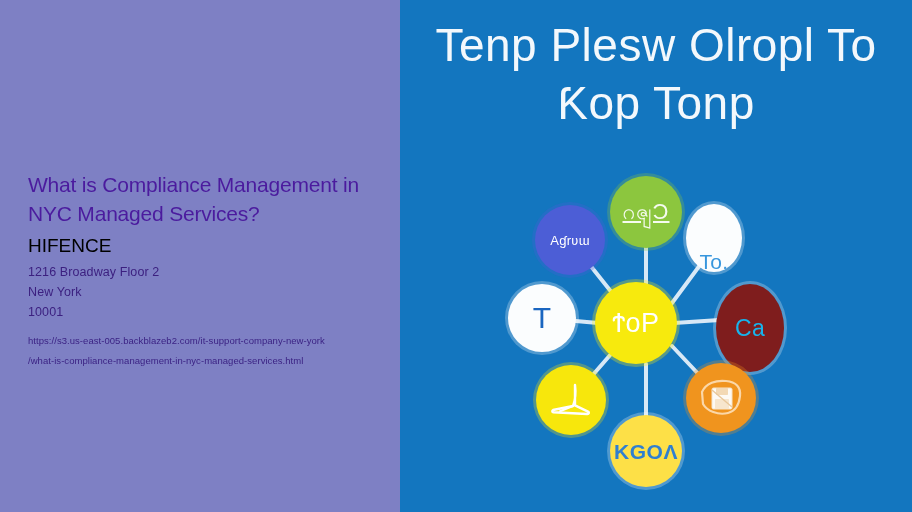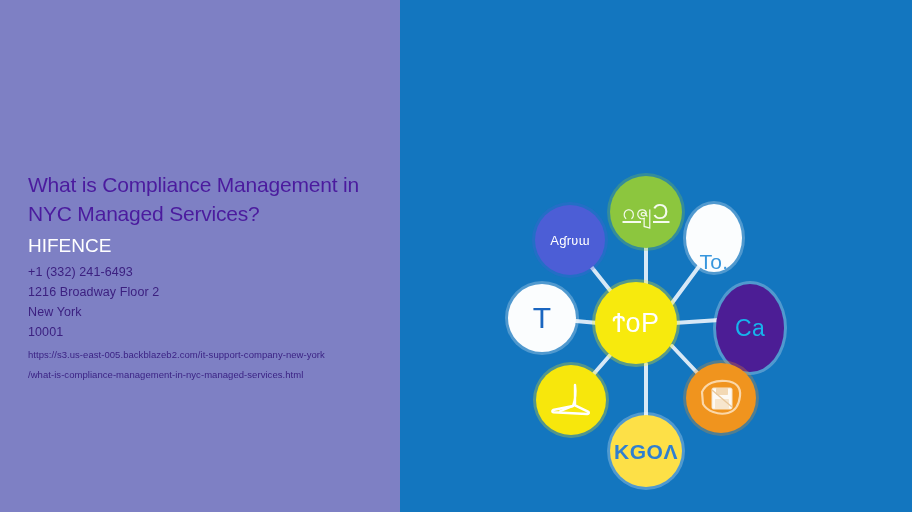--- a/index.html
+++ b/index.html
@@ -43,36 +43,36 @@
     color: #4b1b9e;
     letter-spacing: -0.2px;
     margin-bottom: 6px;
   }
 
   #brand-name {
     font-family: "Liberation Sans", sans-serif;
     font-size: 19px;
     line-height: 24px;
     font-weight: 400;
-    color: #ffffff;
+    color: #000000;
     margin-top: 2px;
     margin-bottom: 4px;
   }
 
   .contact-line {
     font-family: "Liberation Sans", sans-serif;
     font-size: 12.5px;
     line-height: 20px;
     font-weight: 400;
     color: #3c2080;
     letter-spacing: 0.1px;
   }
 
   #url-block {
-    margin-top: 3px;
+    margin-top: 9px;
   }
 
   .url-line {
     font-family: "Liberation Sans", sans-serif;
     font-size: 9.5px;
     line-height: 20px;
     font-weight: 400;
     color: #3b2284;
     letter-spacing: 0.05px;
     white-space: nowrap;
@@ -175,21 +175,21 @@
     background: #fbfdfe;
     box-shadow: 0 0 0 3px rgba(255,255,255,0.26);
     align-items: flex-end;
   }
   #node-to .node-label { color: #3796dd; font-size: 21px; letter-spacing: 0.3px; }
 
   
   #node-ca {
     left: 316px; top: 124px;
     width: 68px; height: 88px;
-    background: #4c1d95;
+    background: #7f1d1d;
     box-shadow: 0 0 0 3px rgba(255,255,255,0.26);
     text-align: center;
   }
   #node-ca .node-label { color: #17b4ec; font-size: 23px; letter-spacing: 0.3px; }
 
   
   #node-t {
     left: 108px; top: 124px;
     width: 68px; height: 68px;
     background: #fbfdfe;
@@ -229,38 +229,41 @@
 
 <div id="page">
 
   <div id="left-panel">
     <div id="left-content">
 
       <div id="article-title">What is Compliance Management in NYC Managed Services?</div>
 
       <div id="brand-name">HIFENCE</div>
 
-      <div class="contact-line">+1 (332) 241-6493</div>
 
       <div class="contact-line">1216 Broadway Floor 2</div>
 
       <div class="contact-line">New York</div>
 
       <div class="contact-line">10001</div>
 
       <div id="url-block">
         <div class="url-line">https://s3.us-east-005.backblazeb2.com/it-support-company-new-york</div>
         <div class="url-line">/what-is-compliance-management-in-nyc-managed-services.html</div>
       </div>
 
     </div>
   </div>
 
   <div id="right-panel">
 
+    <div id="headline">
+      <div class="headline-line">Tenp Plesw Olropl To</div>
+      <div class="headline-line">Ƙop Tonp</div>
+    </div>
 
     <div id="diagram">
 
       <svg id="diagram-svg" viewBox="0 0 512 352">
         <g stroke="#e8f2fb" stroke-width="4" stroke-linecap="round" opacity="0.92">
           <line x1="236" y1="163" x2="170" y2="80"></line>
           <line x1="246" y1="158" x2="246" y2="52"></line>
           <line x1="258" y1="162" x2="320" y2="78"></line>
           <line x1="274" y1="163" x2="350" y2="158"></line>
           <line x1="198" y1="163" x2="142" y2="158"></line>

